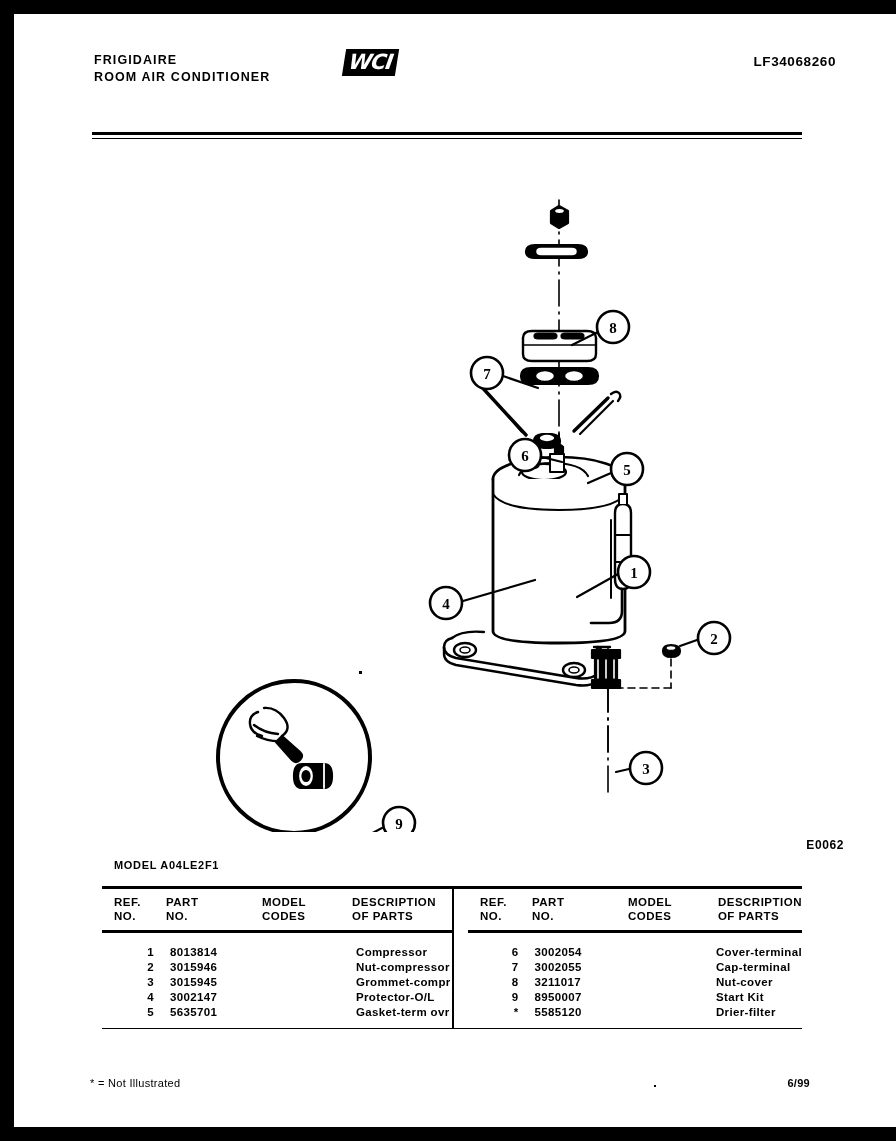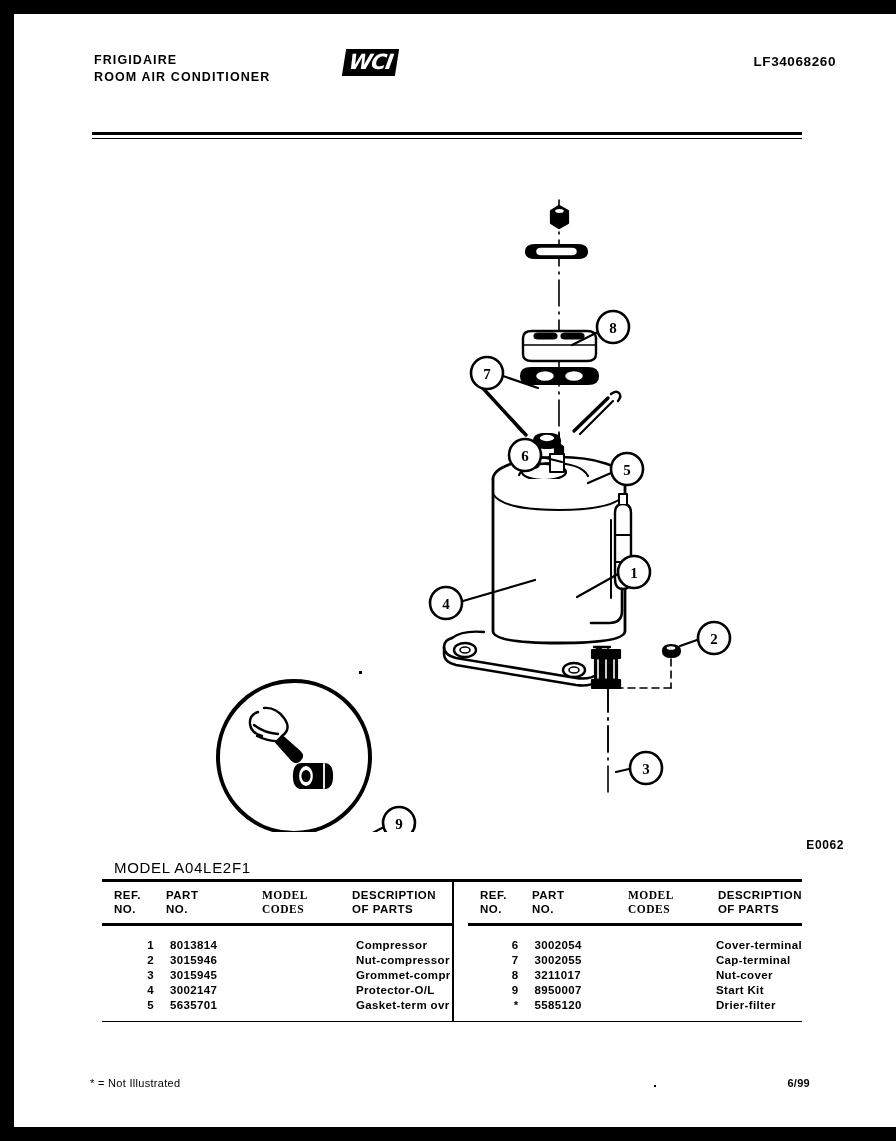--- a/index.html
+++ b/index.html
@@ -118,24 +118,24 @@
   }
 
   
   .table-block {
     position: absolute;
     left: 88px;
     top: 845px;
     width: 700px;
   }
   .model-label {
-    font-size: 15px;
-    font-weight: normal;
+    font-size: 11px;
+    font-weight: bold;
     letter-spacing: 0.7px;
-    margin: 0 0 3px 12px;
+    margin: 0 0 15px 12px;
   }
   .rule-thick {
     border-top: 3px solid #000;
     width: 100%;
   }
   .rule-thin {
     border-top: 1.5px solid #000;
     width: 100%;
   }
   .cols {
@@ -168,21 +168,21 @@
     line-height: 13.5px;
     white-space: pre-line;
   }
   table.parts td {
     padding: 1.5px 0;
     vertical-align: top;
     white-space: nowrap;
   }
   .c-ref   { width: 52px; text-align: right; padding-right: 16px !important; }
   .c-part  { width: 96px; }
-  .c-code  { width: 90px; font-family: Liberation Serif, serif; }
+  .c-code  { width: 90px; }
   .c-desc  { width: auto; }
   th.c-ref { text-align: left; padding-left: 12px !important; padding-right: 0 !important; margin-top: 14px;}
   .head-sep {
     height: 3px;
     background: #000;
     width: 100%;
   }
   .rows-pad { height: 11px; }
   .rows-pad-bottom { height: 9px; }
 

